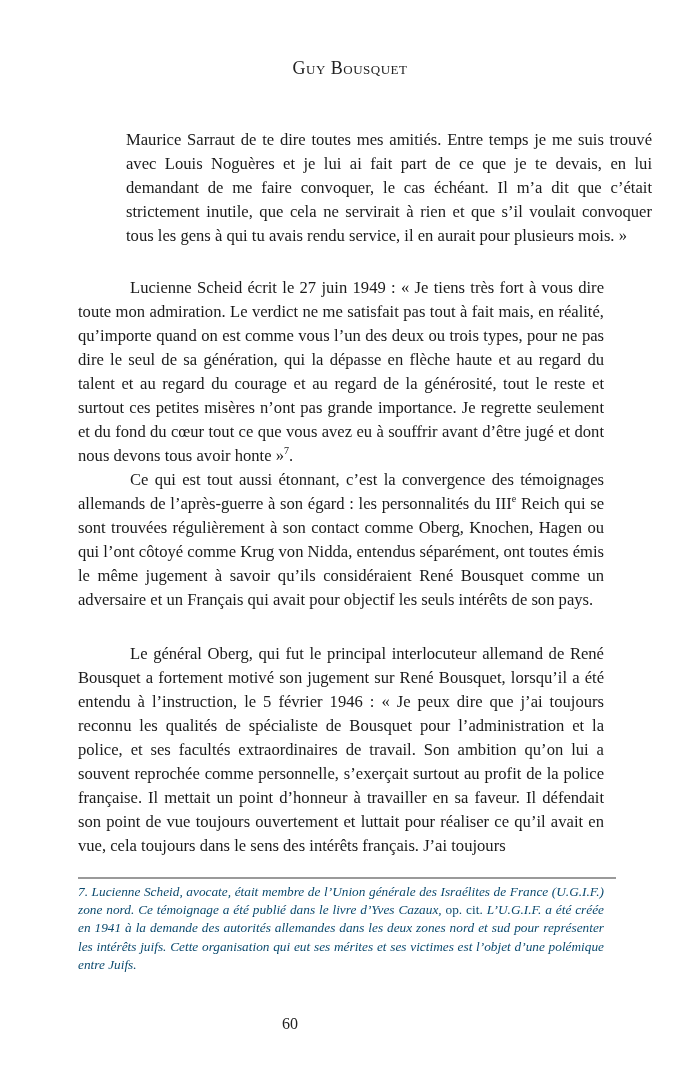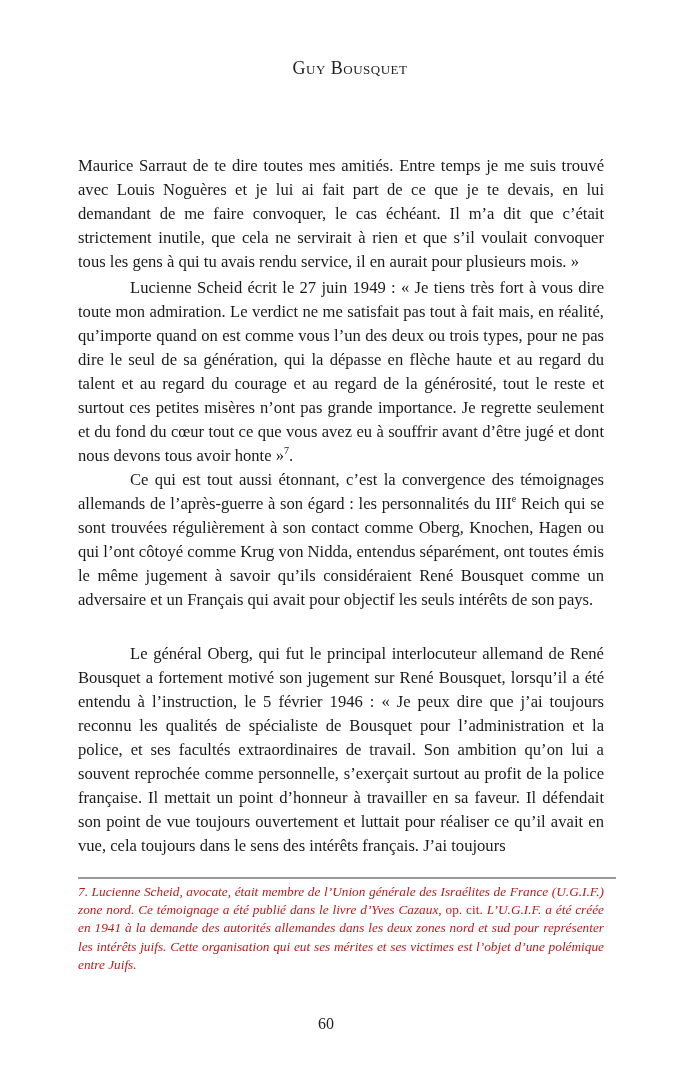--- a/index.html
+++ b/index.html
@@ -4,32 +4,32 @@
 <style>
   html, body { margin: 0; padding: 0; background: #ffffff; }
   body { width: 700px; height: 1089px; position: relative; overflow: hidden; }
   .page { position: absolute; left: 0; top: 0; width: 700px; height: 1089px; background: #fff; color: #1a1a1a; font-family: "Liberation Serif", "DejaVu Serif", serif; }
   .running-head { position: absolute; top: 58px; left: 0; width: 700px; text-align: center; font-size: 18px; letter-spacing: 0.5px; font-variant: small-caps; color: #222; }
   .body { position: absolute; left: 78px; width: 526px; font-size: 16.6px; line-height: 24px; text-align: justify; }
   .body p { margin: 0; }
   .indent { text-indent: 52px; }
   sup { font-size: 10px; line-height: 0; vertical-align: super; }
   .footnote-rule { position: absolute; left: 78px; top: 877px; width: 538px; height: 0; border-top: 2px solid #9a9a9a; }
-  .footnotes { position: absolute; left: 78px; top: 883px; width: 526px; font-size: 13.3px; line-height: 18.2px; font-style: italic; text-align: justify; color: #b91c1c; }
+  .footnotes { position: absolute; left: 78px; top: 883px; width: 526px; font-size: 13.3px; line-height: 18.2px; font-style: italic; text-align: justify; color: #0c4a6e; }
   .footnotes .roman { font-style: normal; }
-  .folio { position: absolute; top: 1015px; left: 0; width: 580px; text-align: center; font-size: 16px; color: #222; margin-left: 36px; }
+  .folio { position: absolute; top: 1015px; left: 0; width: 580px; text-align: center; font-size: 16px; color: #222; }
 </style>
 </head>
 <body>
 
 <div class="page">
 
   <div class="running-head">Guy Bousquet</div>
 
-  <div class="body" style="top:154px;">
+  <div class="body" style="top:128px;margin-left:48px;">
     <p>Maurice Sarraut de te dire toutes mes amitiés. Entre temps je me suis trouvé avec Louis Noguères et je lui ai fait part de ce que je te devais, en lui demandant de me faire convoquer, le cas échéant. Il m’a dit que c’était strictement inutile, que cela ne servirait à rien et que s’il voulait convoquer tous les gens à qui tu avais rendu service, il en aurait pour plusieurs mois. »</p>
   </div>
 
   <div class="body" style="top:276px;">
     <p class="indent"><span>Lucienne Scheid écrit le 27 juin 1949 : « Je tiens très fort à vous dire toute mon admiration. Le verdict ne me satisfait pas tout à fait mais, en réalité, qu’importe quand on est comme vous l’un des deux ou trois types, pour ne pas dire le seul de sa génération, qui la dépasse en flèche haute et au regard du talent et au regard du courage et au regard de la générosité, tout le reste et surtout ces petites misères n’ont pas grande importance. Je regrette seulement et du fond du cœur tout ce que vous avez eu à souffrir avant d’être jugé et dont nous devons tous avoir honte »</span><sup>7</sup><span>.</span></p>
     <p class="indent"><span>Ce qui est tout aussi étonnant, c’est la convergence des témoignages allemands de l’après-guerre à son égard : les personnalités du III</span><sup>e</sup><span> Reich qui se sont trouvées régulièrement à son contact comme Oberg, Knochen, Hagen ou qui l’ont côtoyé comme Krug von Nidda, entendus séparément, ont toutes émis le même jugement à savoir qu’ils considéraient René Bousquet comme un adversaire et un Français qui avait pour objectif les seuls intérêts de son pays.</span></p>
   </div>
 
   <div class="body" style="top:642px;">
     <p class="indent">Le général Oberg, qui fut le principal interlocuteur allemand de René Bousquet a fortement motivé son jugement sur René Bousquet, lorsqu’il a été entendu à l’instruction, le 5 février 1946 : « Je peux dire que j’ai toujours reconnu les qualités de spécialiste de Bousquet pour l’administration et la police, et ses facultés extraordinaires de travail. Son ambition qu’on lui a souvent reprochée comme personnelle, s’exerçait surtout au profit de la police française. Il mettait un point d’honneur à travailler en sa faveur. Il défendait son point de vue toujours ouvertement et luttait pour réaliser ce qu’il avait en vue, cela toujours dans le sens des intérêts français. J’ai toujours</p>

